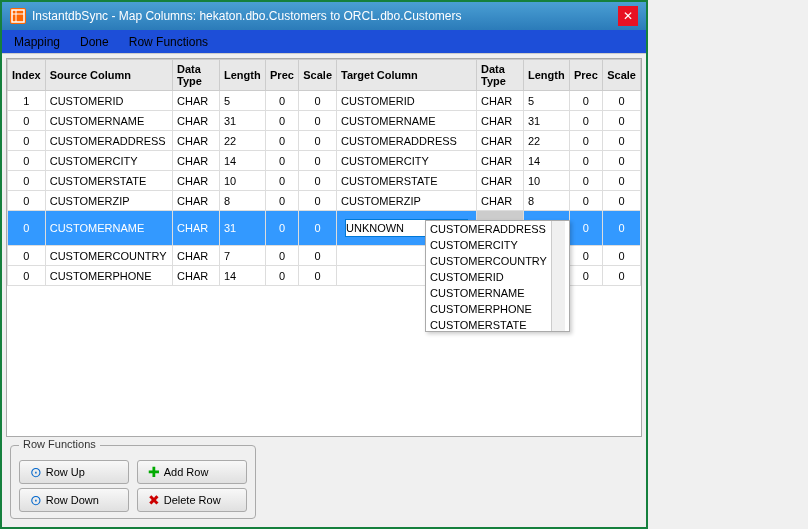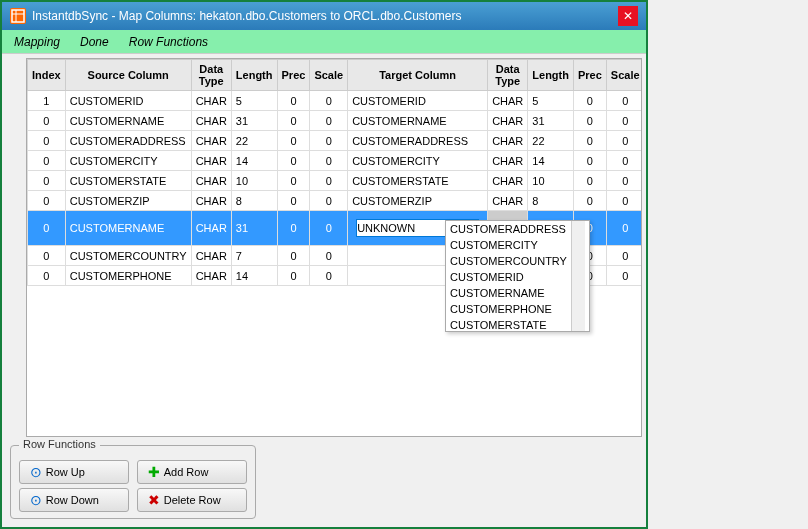--- a/index.html
+++ b/index.html
@@ -55,59 +55,57 @@
       border: none;
       width: 20px;
       height: 20px;
       cursor: pointer;
       font-size: 12px;
       display: flex;
       align-items: center;
       justify-content: center;
     }
     .menu-bar {
-      background: #86efac;
+      background: #1d4ed8;
       border-bottom: 1px solid #ccc;
       padding: 2px 4px;
       display: flex;
       gap: 4px;
       height: 24px;
       align-items: center;
-      font-style: italic;
     }
     .menu-item {
       padding: 2px 8px;
       cursor: pointer;
       border-radius: 3px;
     }
     .content-area {
       flex: 1;
       display: flex;
       flex-direction: column;
       padding: 4px;
       overflow: hidden;
-      margin-left: 20px;
     }
     .table-container {
       flex: 1;
       border: 1px solid #aaa;
       background: white;
       overflow: hidden;
       position: relative;
     }
     table {
       width: 100%;
       border-collapse: collapse;
       font-size: 11px;
     }
     thead th {
       background: #e8e8e8;
       border: 1px solid #ccc;
       padding: 3px 4px;
-      text-align: center;
+      text-align: left;
       font-weight: bold;
       font-size: 11px;
     }
     tbody td {
       border: 1px solid #ddd;
       padding: 2px 4px;
       height: 20px;
       white-space: nowrap;
     }
     .row-selected {

